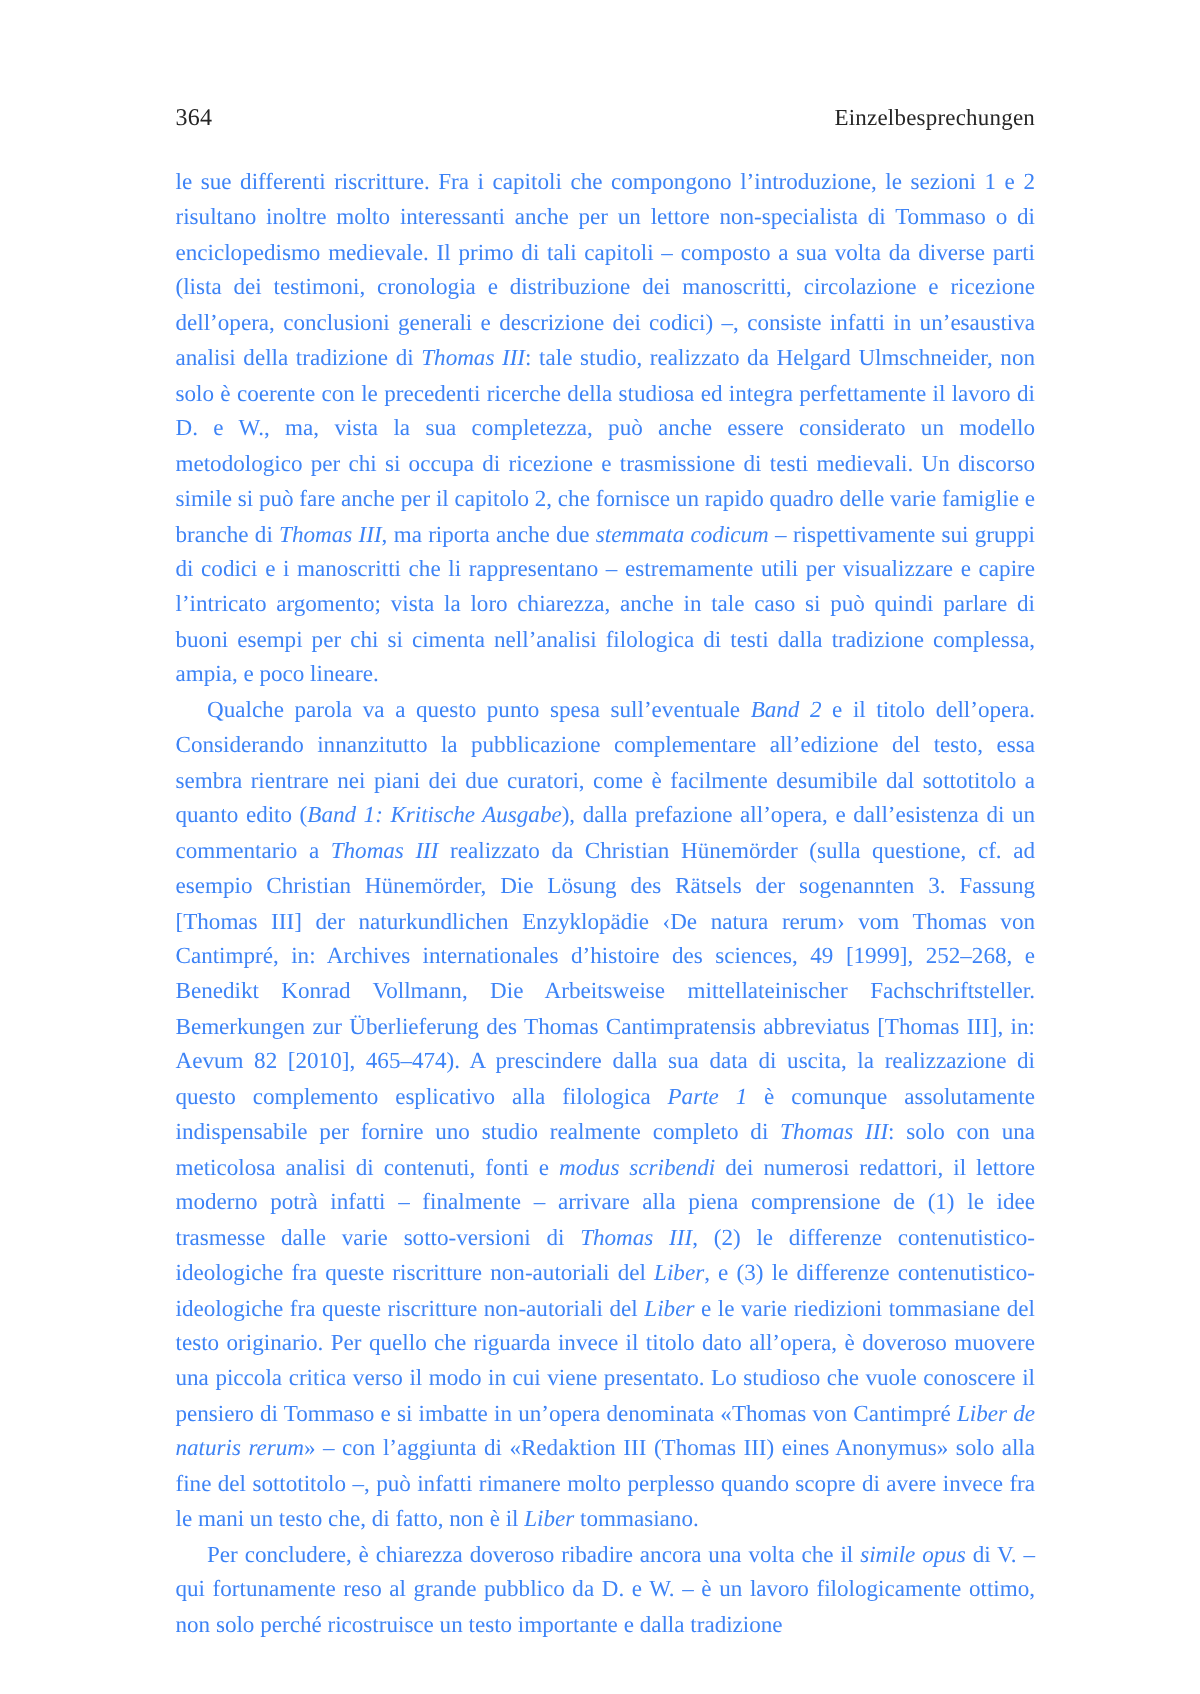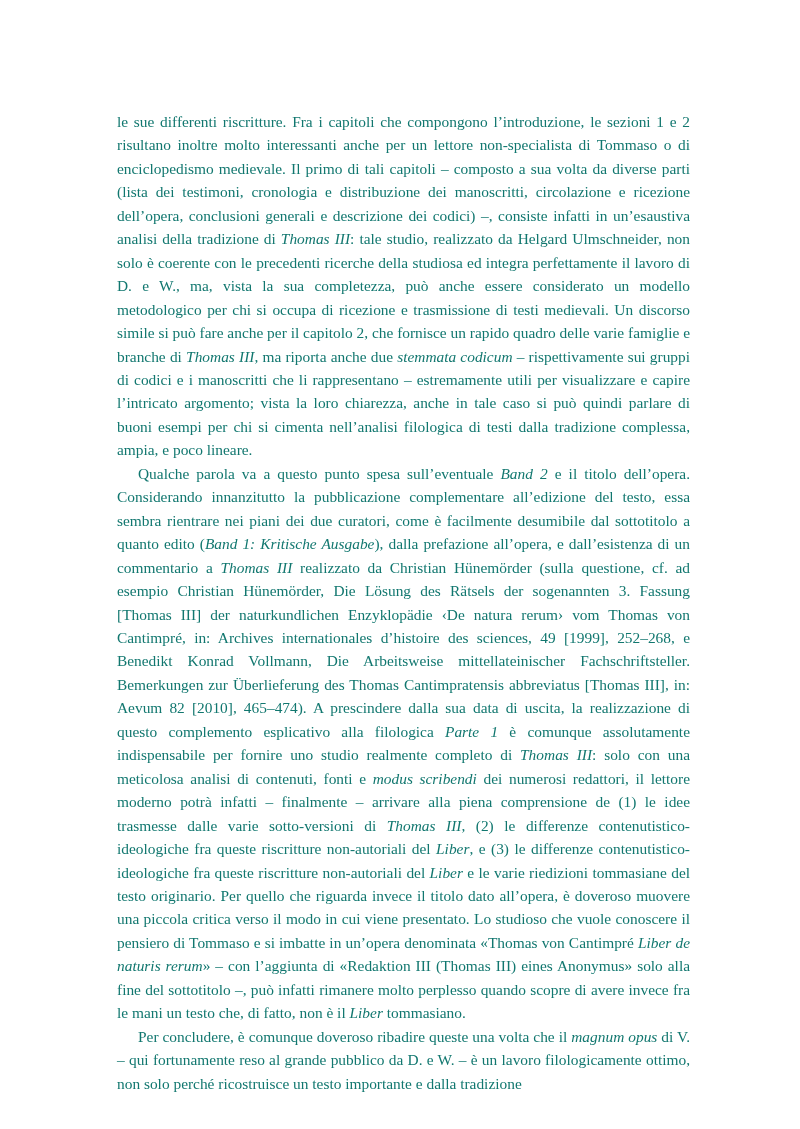--- a/index.html
+++ b/index.html
@@ -47,21 +47,21 @@
   
   .textblock {
     position: absolute;
     left: 117px;
     top: 110px;
     width: 573px;
     font-size: 15.4px;
     line-height: 23.45px;
     text-align: justify;
     text-justify: inter-word;
-    color: #0f766e;
+    color: #3b82f6;
     hyphens: none;
   }
 
   .textblock p {
     margin: 0;
     text-indent: 0;
   }
 
   .textblock p.indent {
     text-indent: 21px;
@@ -80,20 +80,24 @@
     inset: 0;
     pointer-events: none;
     background: rgba(255,255,255,0.012);
   }
 </style>
 </head>
 <body>
 
 <div class="page">
 
+  <div class="running-head">
+    <span class="folio">364</span>
+    <span class="head-title">Einzelbesprechungen</span>
+  </div>
 
   <div class="textblock" id="textblock">
       <p><span>le sue differenti riscritture. Fra i capitoli che compongono l’introduzione, le sezioni 1 e 2 risultano inoltre molto interessanti anche per un lettore non-specialista di Tommaso o di enciclopedismo medievale. Il primo di tali capitoli – composto a sua volta da diverse parti (lista dei testimoni, cronologia e distribuzione dei manoscritti, circolazione e ricezione dell’opera, conclusioni generali e descrizione dei codici) –, consiste infatti in un’esaustiva analisi della tradizione di </span><i>Thomas III</i><span>: tale studio, realizzato da Helgard Ulmschneider, non solo è coerente con le precedenti ricerche della studiosa ed integra perfettamente il lavoro di D. e W., ma, vista la sua completezza, può anche essere considerato un modello metodologico per chi si occupa di ricezione e trasmissione di testi medievali. Un discorso simile si può fare anche per il capitolo 2, che fornisce un rapido quadro delle varie famiglie e branche di </span><i>Thomas III</i><span>, ma riporta anche due </span><i>stemmata codicum</i><span> – rispettivamente sui gruppi di codici e i manoscritti che li rappresentano – estremamente utili per visualizzare e capire l’intricato argomento; vista la loro chiarezza, anche in tale caso si può quindi parlare di buoni esempi per chi si cimenta nell’analisi filologica di testi dalla tradizione complessa, ampia, e poco lineare.</span></p>
       <p class="indent"><span>Qualche parola va a questo punto spesa sull’eventuale </span><i>Band 2</i><span> e il titolo dell’opera. Considerando innanzitutto la pubblicazione complementare all’edizione del testo, essa sembra rientrare nei piani dei due curatori, come è facilmente desumibile dal sottotitolo a quanto edito (</span><i>Band 1: Kritische Ausgabe</i><span>), dalla prefazione all’opera, e dall’esistenza di un commentario a </span><i>Thomas III</i><span> realizzato da Christian Hünemörder (sulla questione, cf. ad esempio Christian Hünemörder, Die Lösung des Rätsels der sogenannten 3. Fassung [Thomas III] der naturkundlichen Enzyklopädie ‹De natura rerum› vom Thomas von Cantimpré, in: Archives internationales d’histoire des sciences, 49 [1999], 252–268, e Benedikt Konrad Vollmann, Die Arbeitsweise mittellateinischer Fachschriftsteller. Bemerkungen zur Überlieferung des Thomas Cantimpratensis abbreviatus [Thomas III], in: Aevum 82 [2010], 465–474). A prescindere dalla sua data di uscita, la realizzazione di questo complemento esplicativo alla filologica </span><i>Parte 1</i><span> è comunque assolutamente indispensabile per fornire uno studio realmente completo di </span><i>Thomas III</i><span>: solo con una meticolosa analisi di contenuti, fonti e </span><i>modus scribendi</i><span> dei numerosi redattori, il lettore moderno potrà infatti – finalmente – arrivare alla piena comprensione de (1) le idee trasmesse dalle varie sotto-versioni di </span><i>Thomas III</i><span>, (2) le differenze contenutistico-ideologiche fra queste riscritture non-autoriali del </span><i>Liber</i><span>, e (3) le differenze contenutistico-ideologiche fra queste riscritture non-autoriali del </span><i>Liber</i><span> e le varie riedizioni tommasiane del testo originario. Per quello che riguarda invece il titolo dato all’opera, è doveroso muovere una piccola critica verso il modo in cui viene presentato. Lo studioso che vuole conoscere il pensiero di Tommaso e si imbatte in un’opera denominata «Thomas von Cantimpré </span><i>Liber de naturis rerum</i><span>» – con l’aggiunta di «Redaktion III (Thomas III) eines Anonymus» solo alla fine del sottotitolo –, può infatti rimanere molto perplesso quando scopre di avere invece fra le mani un testo che, di fatto, non è il </span><i>Liber</i><span> tommasiano.</span></p>
-      <p class="indent"><span>Per concludere, è comunque doveroso ribadire queste una volta che il </span><i>magnum opus</i><span> di V. – qui fortunamente reso al grande pubblico da D. e W. – è un lavoro filologicamente ottimo, non solo perché ricostruisce un testo importante e dalla tradizione</span></p>
+      <p class="indent"><span>Per concludere, è chiarezza doveroso ribadire ancora una volta che il </span><i>simile opus</i><span> di V. – qui fortunamente reso al grande pubblico da D. e W. – è un lavoro filologicamente ottimo, non solo perché ricostruisce un testo importante e dalla tradizione</span></p>
     </div>
 
 </div>
 
 </body></html>

